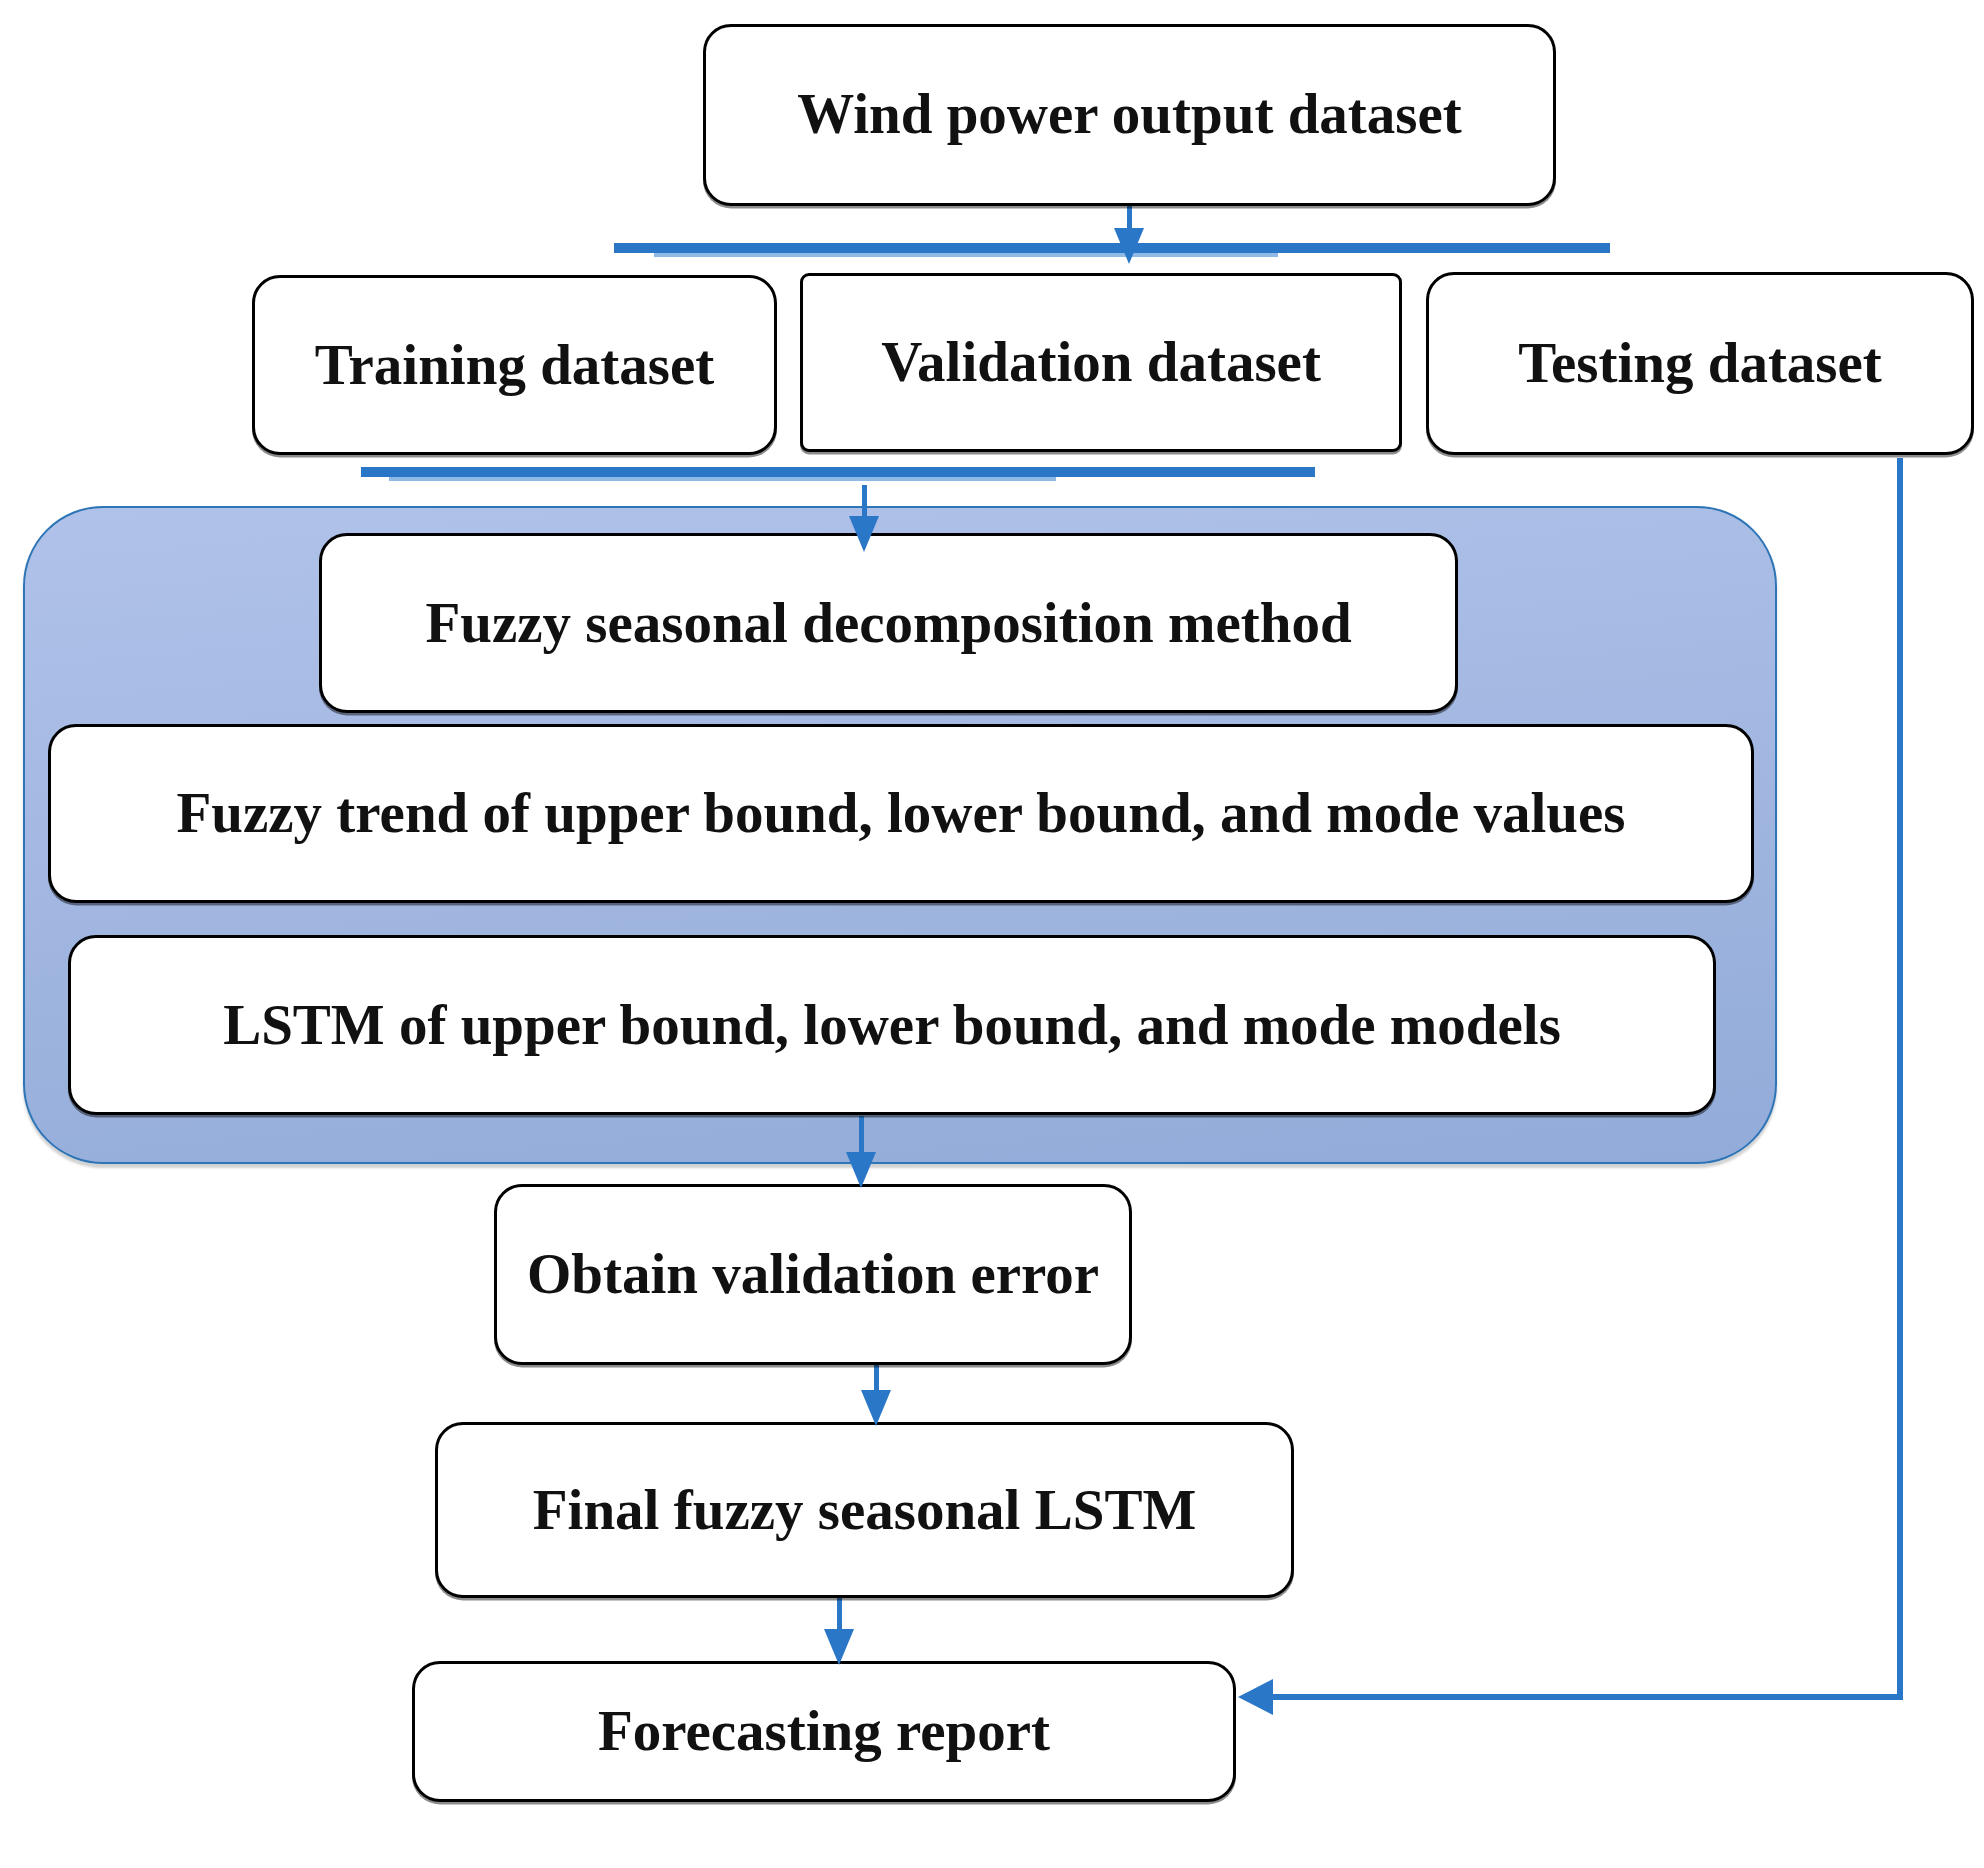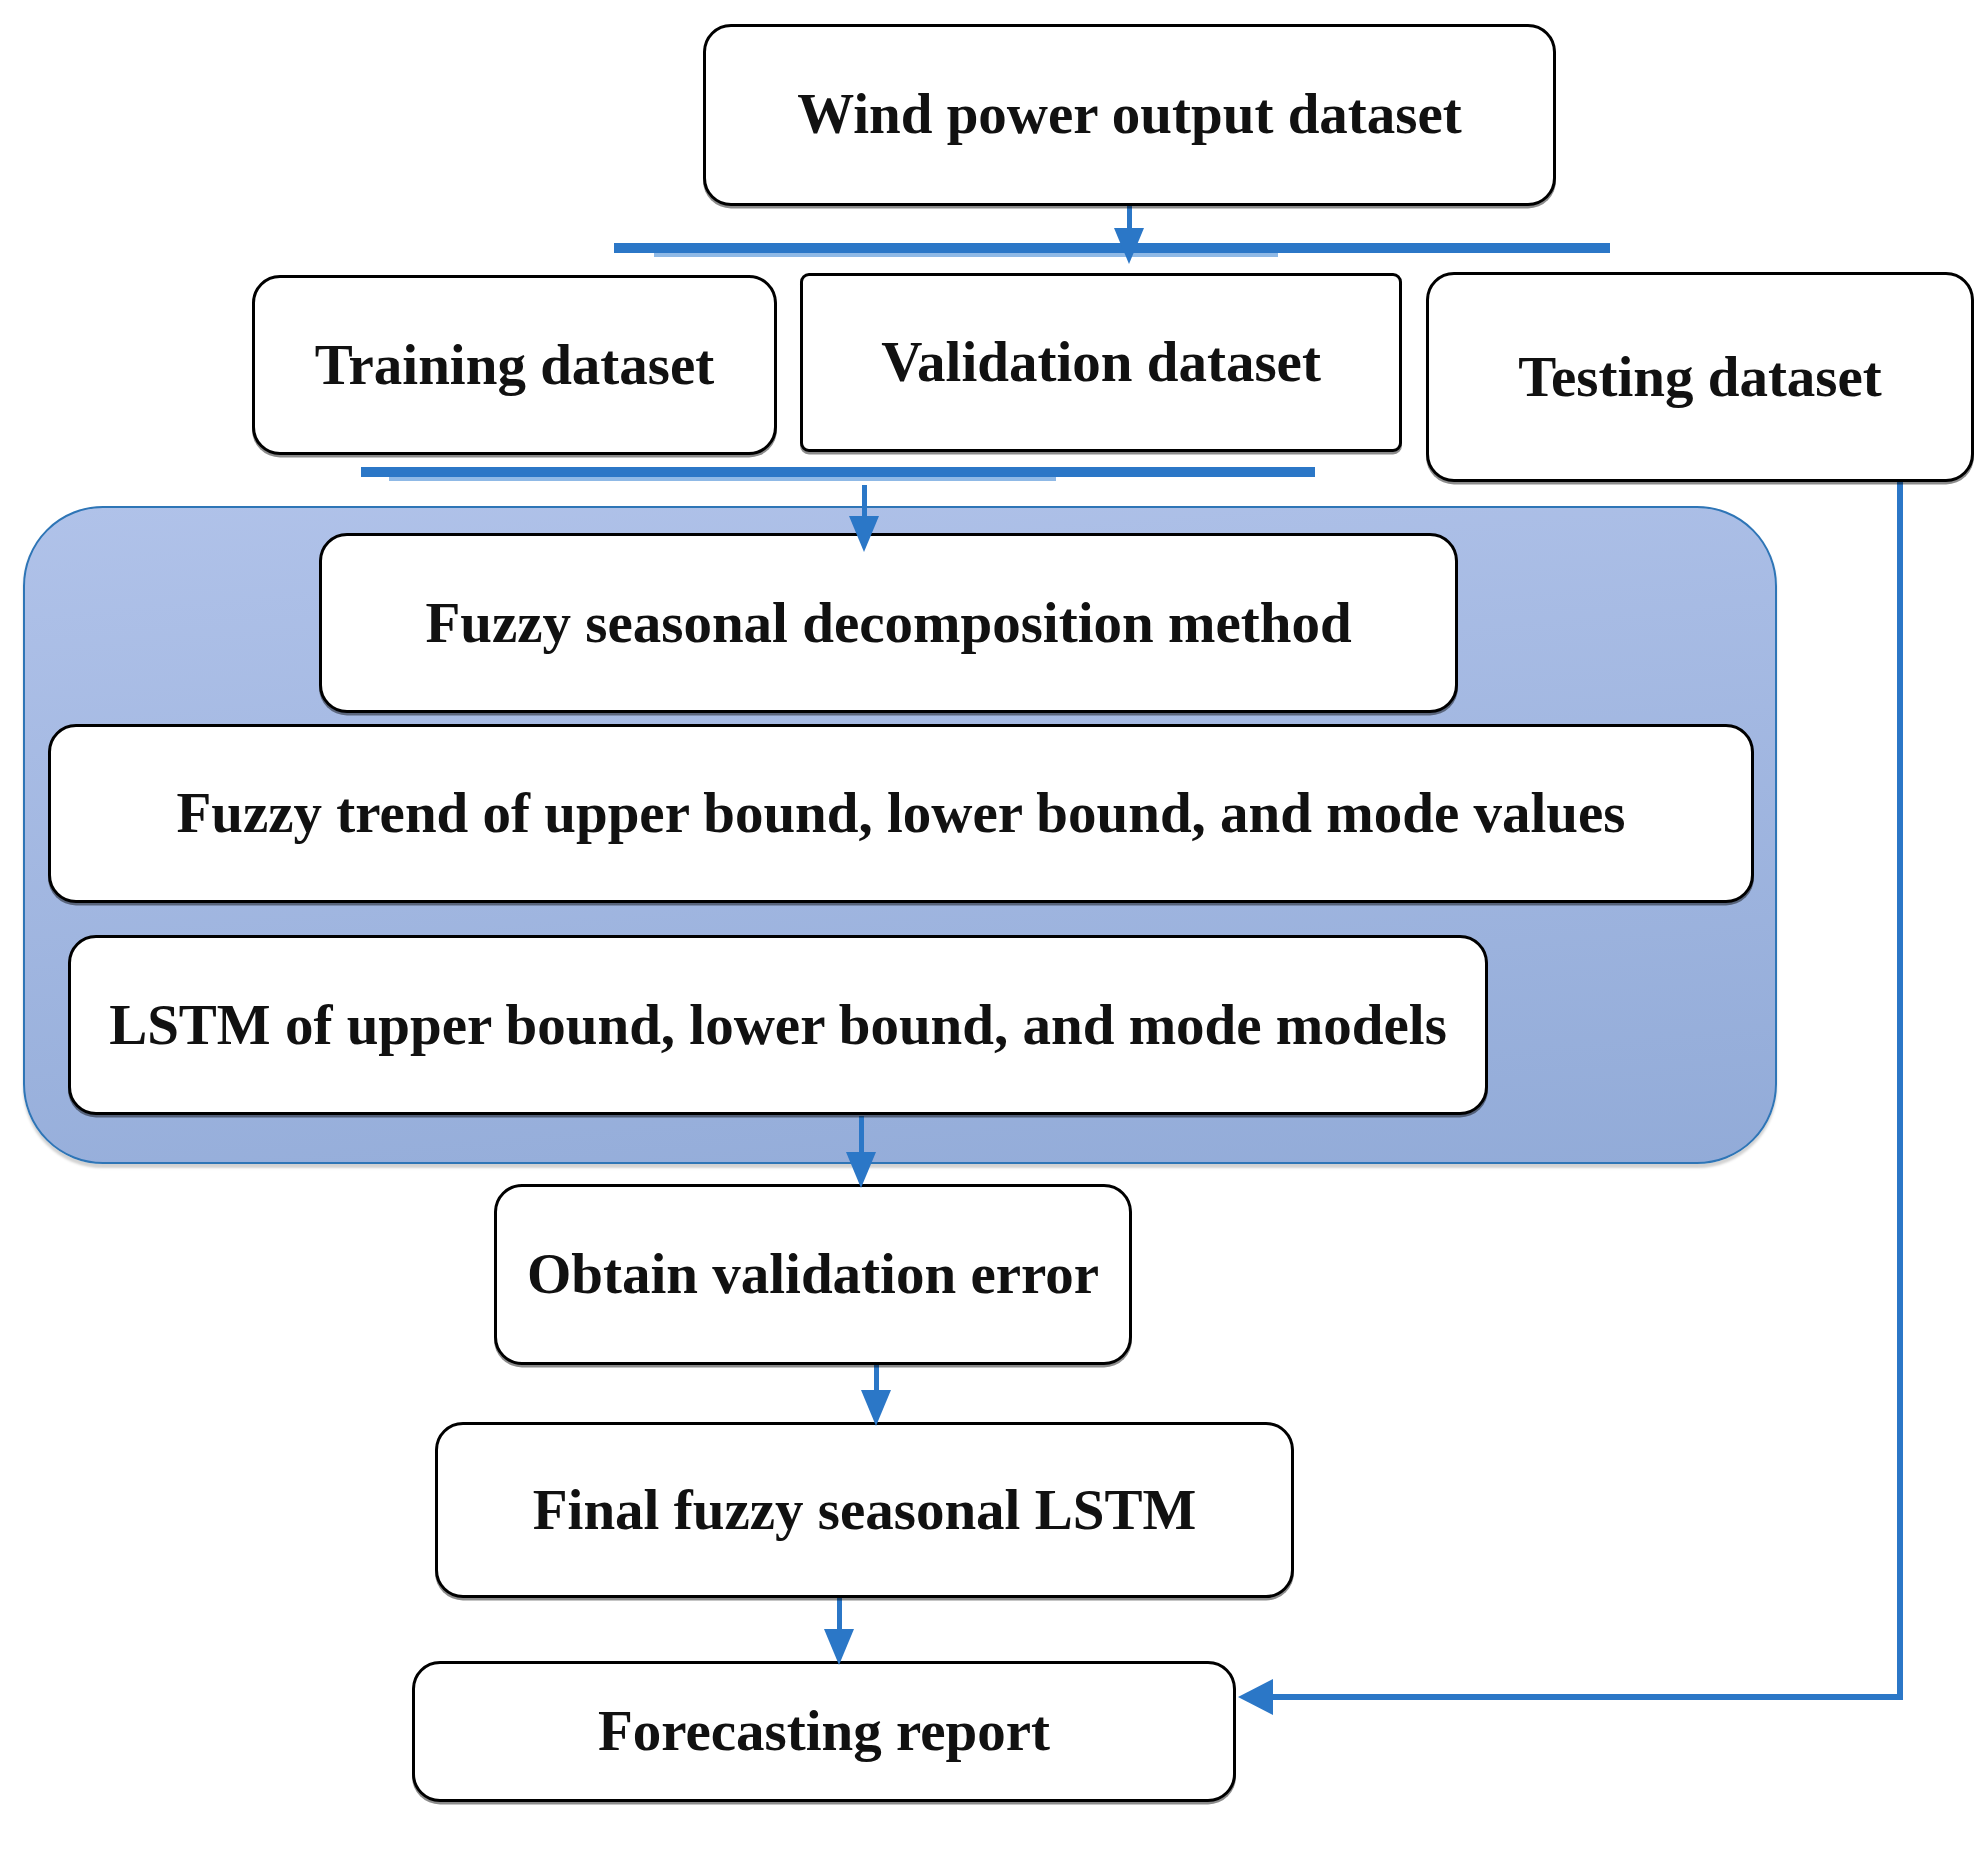--- a/index.html
+++ b/index.html
@@ -71,39 +71,39 @@
 
   <div class="hline" style="left:614px;top:243px;width:996px;height:10px;"></div>
   <div class="hline-echo" style="left:654px;top:253px;width:624px;height:4.3px;"></div>
 
   <div class="node" style="left:252px;top:275px;width:525px;height:180px;">
     <span>Training dataset</span>
   </div>
   <div class="node" style="left:800px;top:273px;width:602px;height:179px;border-radius:9px;">
     <span>Validation dataset</span>
   </div>
-  <div class="node" style="left:1426px;top:272px;width:548px;height:210px;">
+  <div class="node" style="left:1426px;top:272px;width:548px;height:183px;">
     <span>Testing dataset</span>
   </div>
 
   <div class="hline" style="left:361px;top:467px;width:954px;height:10px;"></div>
   <div class="hline-echo" style="left:389px;top:477px;width:667px;height:4.3px;"></div>
 
   <div class="shaft-v" style="left:862px;top:485px;width:5px;height:36px;"></div>
   <div class="tri-down" style="left:849px;top:516px;"></div>
 
   <div class="container-band" style="left:23px;top:506px;width:1754px;height:658px;"></div>
 
   <div class="node" style="left:319px;top:533px;width:1139px;height:180px;">
     <span>Fuzzy seasonal decomposition method</span>
   </div>
   <div class="node" style="left:48px;top:724px;width:1706px;height:179px;">
     <span>Fuzzy trend of upper bound, lower bound, and mode values</span>
   </div>
-  <div class="node" style="left:68px;top:935px;width:1420px;height:180px;text-align:right;">
+  <div class="node" style="left:68px;top:935px;width:1648px;height:180px;text-align:right;">
     <span>LSTM of upper bound, lower bound, and mode models</span>
   </div>
 
   <div class="shaft-v" style="left:859px;top:1116px;width:5px;height:42px;"></div>
   <div class="tri-down" style="left:846px;top:1152px;"></div>
 
   <div class="node" style="left:494px;top:1184px;width:638px;height:181px;">
     <span>Obtain validation error</span>
   </div>
 

